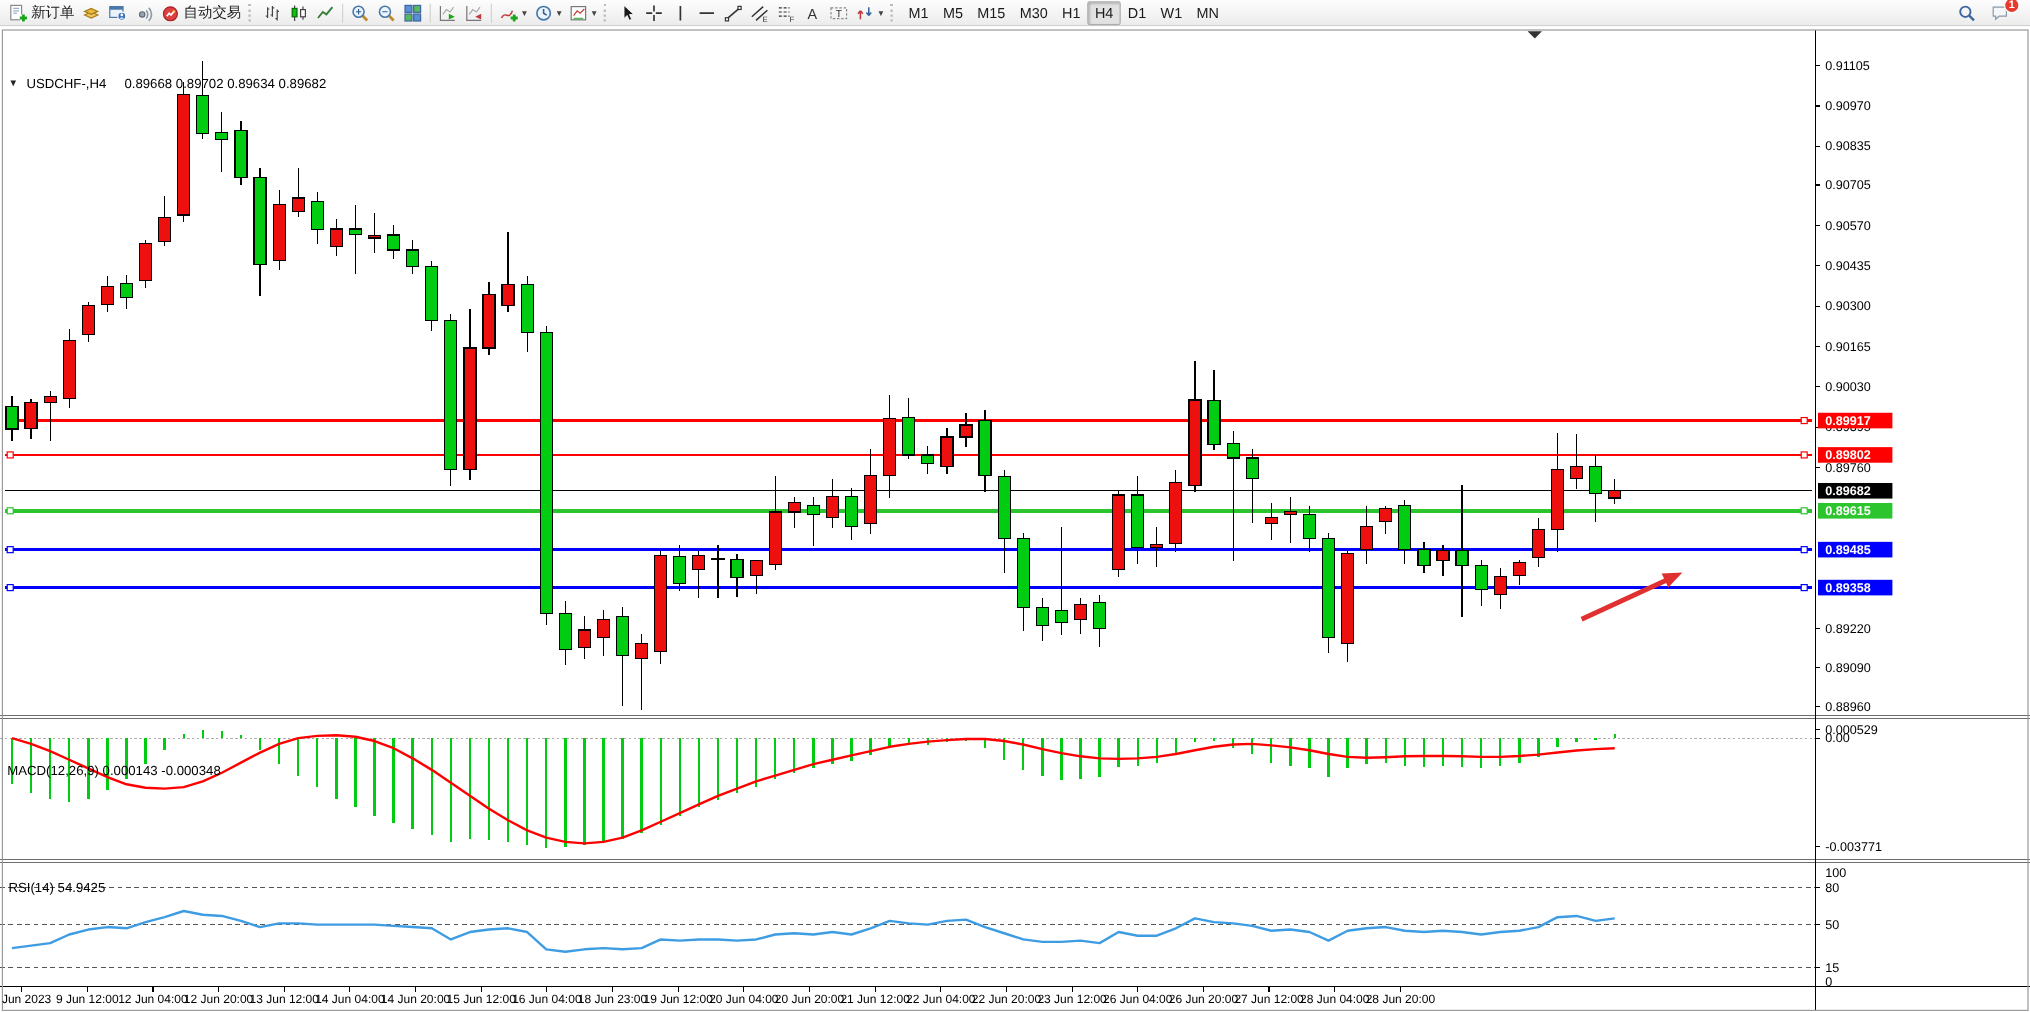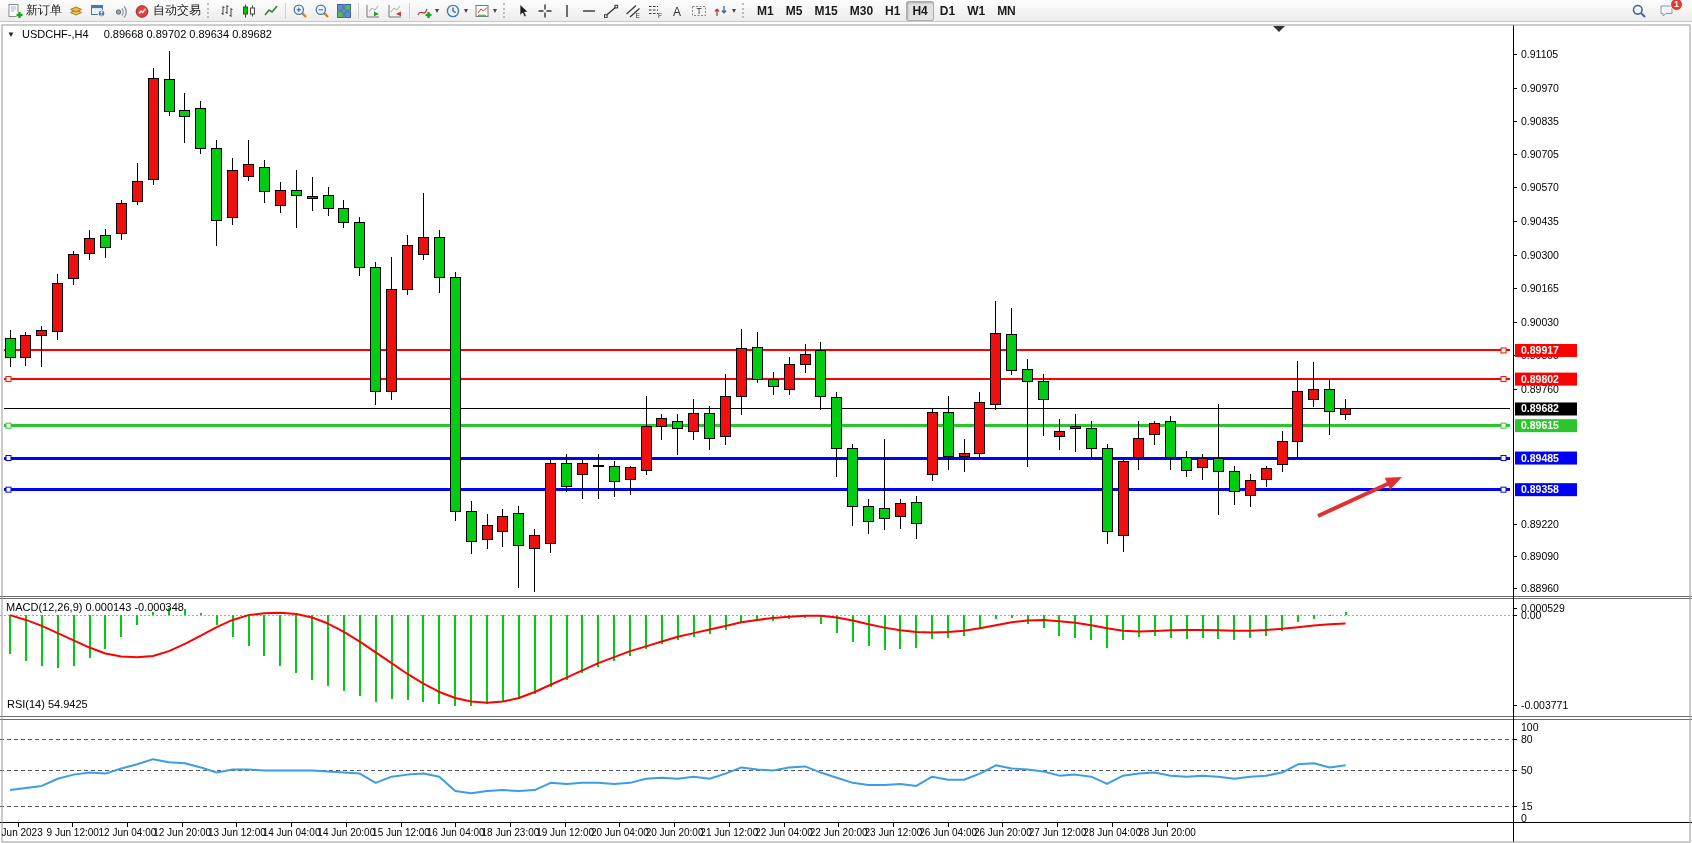--- a/index.html
+++ b/index.html
@@ -12,34 +12,34 @@
     padding:0 4px; }
   .tb-group { display:flex; align-items:center; height:22px; }
   .grip { width:5px; height:15px; border-left:2px dotted #bdbdbd; margin:0 4px 0 3px; }
   .sep { width:1px; height:16px; background:#d2d2d2; margin:0 3px; }
   .tb-btn { height:20px; min-width:22px; display:flex; align-items:center; justify-content:center;
     gap:3px; padding:0 2px; border:1px solid transparent; border-radius:2px; cursor:default; }
   .tb-btn .ic { width:16px; height:16px; display:inline-block; }
   .tb-btn .ic svg { width:16px; height:16px; display:block; }
   .tb-label { font-size:12px; color:#1a1a1a; white-space:nowrap; }
   .caret-dd { font-size:8px; color:#444; line-height:1; }
-  .tb-btn.tf { font-size:11px; font-weight:bold; color:#3c3c3c; padding:0 5px; }
+  .tb-btn.tf { font-size:11px; font-weight:normal; color:#3c3c3c; padding:0 5px; }
   .tb-btn.tf.active { background:#e2e2e2; border:1px solid #aeaeae;
     box-shadow:inset 1px 1px 2px rgba(0,0,0,.28); }
   .tb-right { margin-left:auto; display:flex; align-items:center; gap:6px; padding-right:10px; }
   .chat-wrap { position:relative; }
   .badge { position:absolute; top:-4px; right:-6px; background:#e8392e; color:#fff;
     font-size:9px; font-weight:bold; min-width:13px; height:13px; border-radius:8px;
     display:flex; align-items:center; justify-content:center; padding:0 2px;
     border:1px solid #fff; }
   
   .chart-area { position:relative; width:1692px; height:821px; background:#fff; }
   .chart-area svg.main { position:absolute; left:0; top:0; }
   .overlay-label { position:absolute; font-size:11px; color:#000; white-space:nowrap;
-    pointer-events:none; }
+    pointer-events:none;margin-top:36px; }
   .overlay-label .sym { margin-left:4px; }
   .overlay-label .ohlc { margin-left:12px; }
   .tri-down { display:inline-block; font-size:8px; color:#222; vertical-align:1px; }
   text { font-family:"Liberation Sans", sans-serif; }
 </style>
 </head>
 <body>
 
 <div class="app">
   <div class="toolbar">

